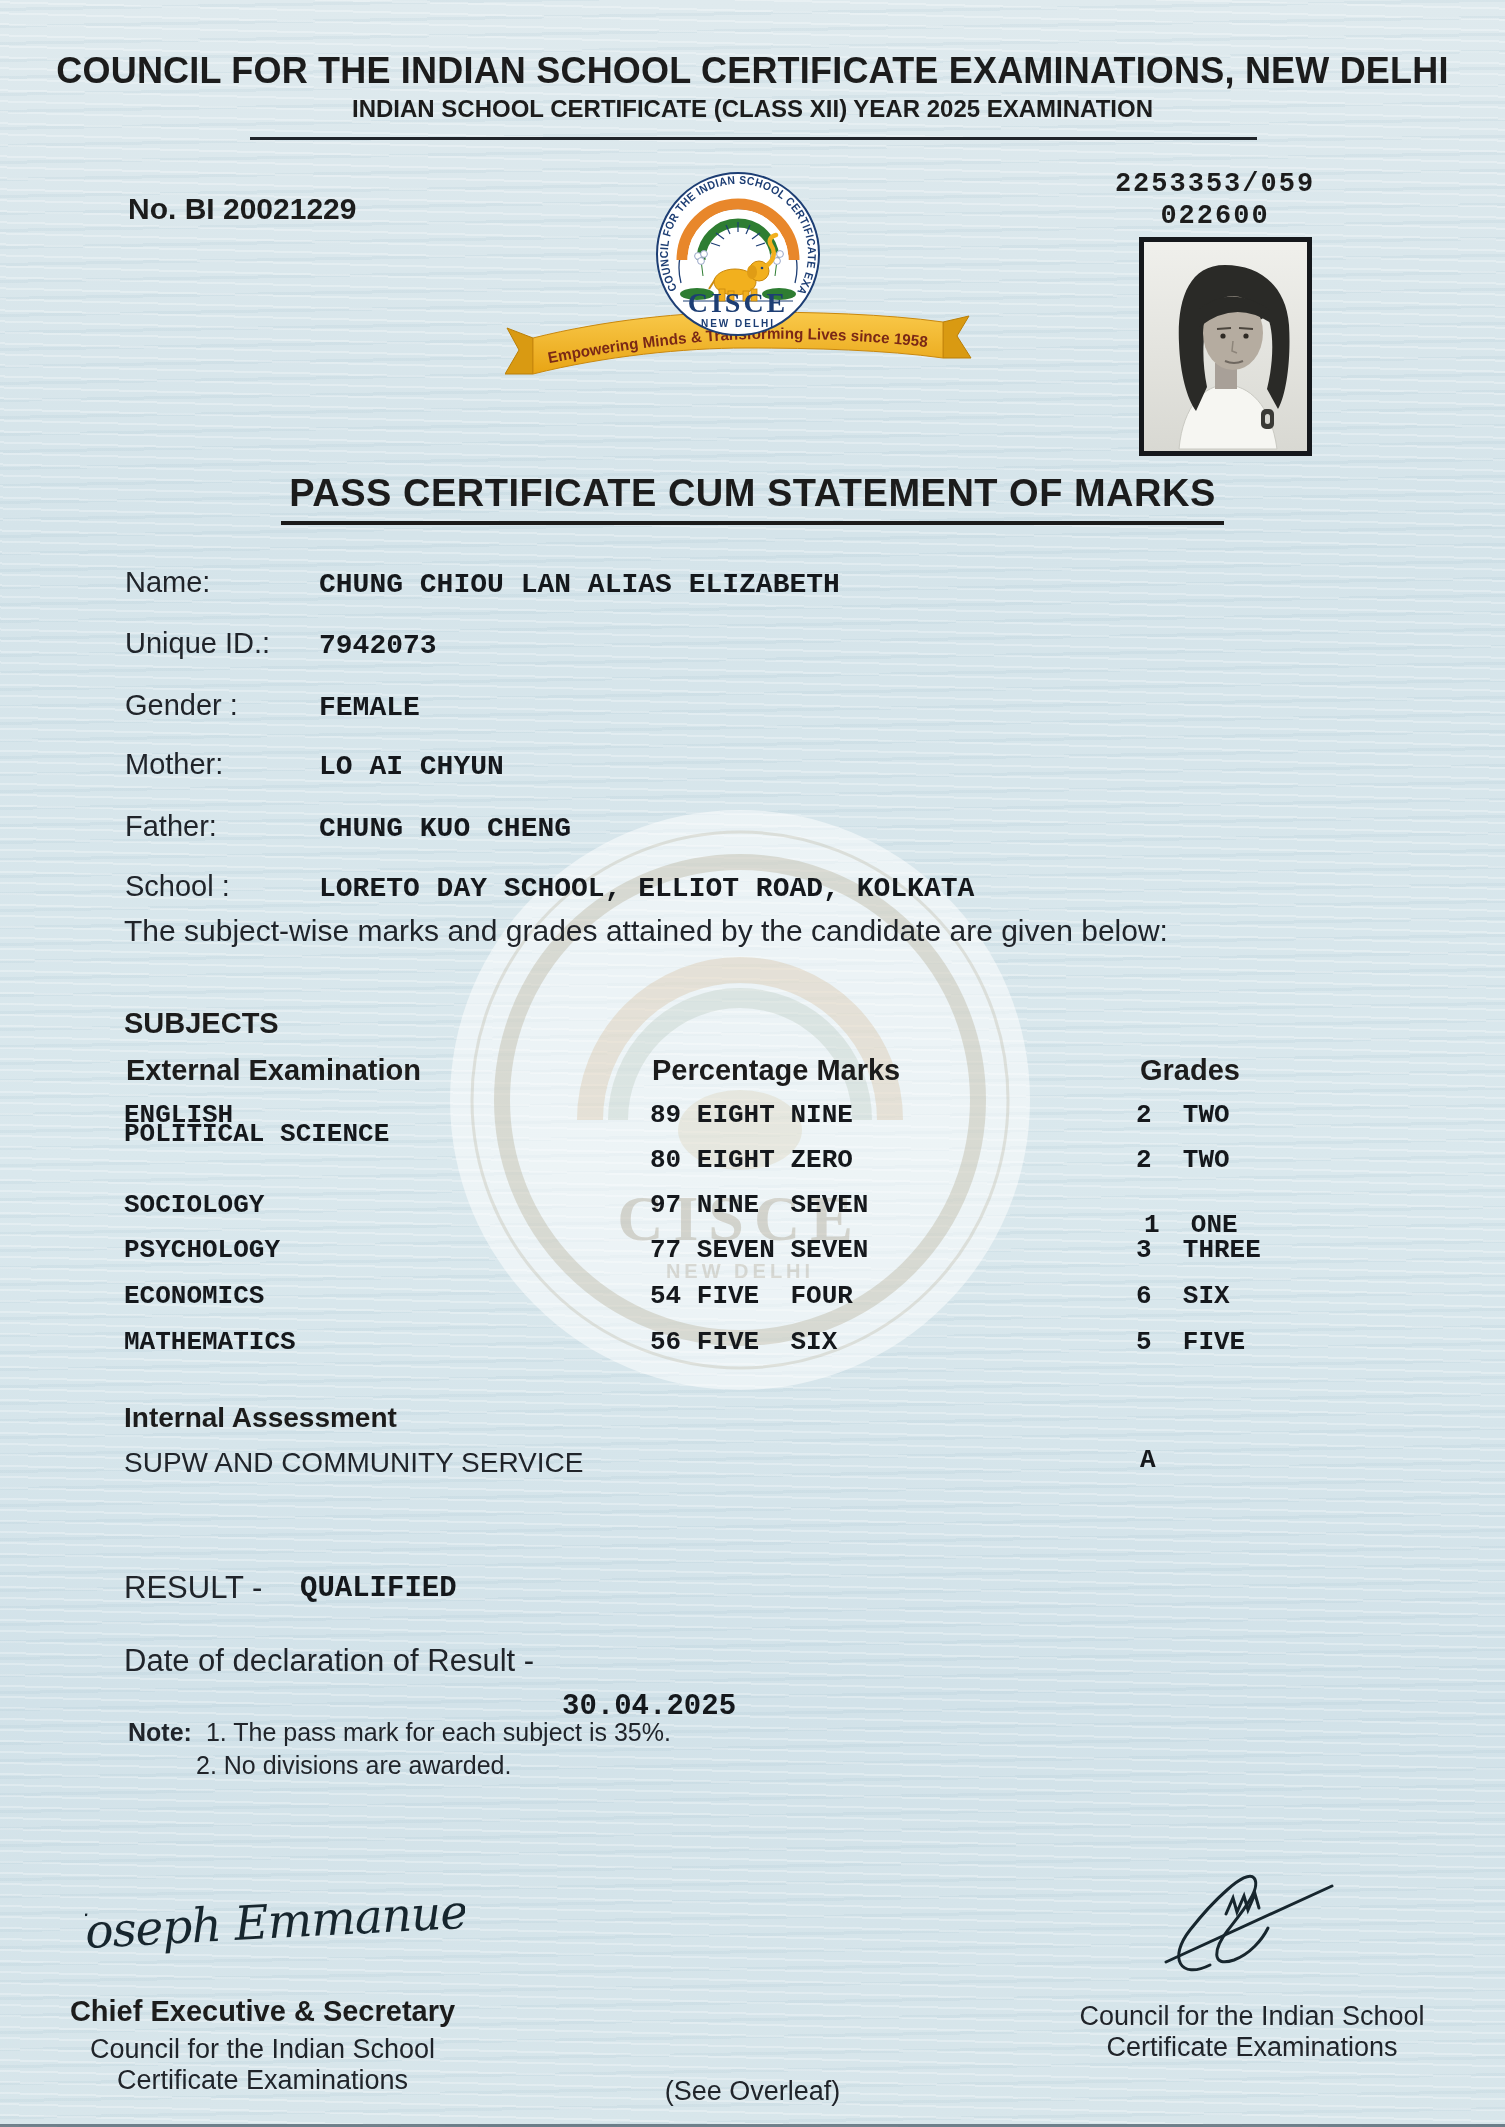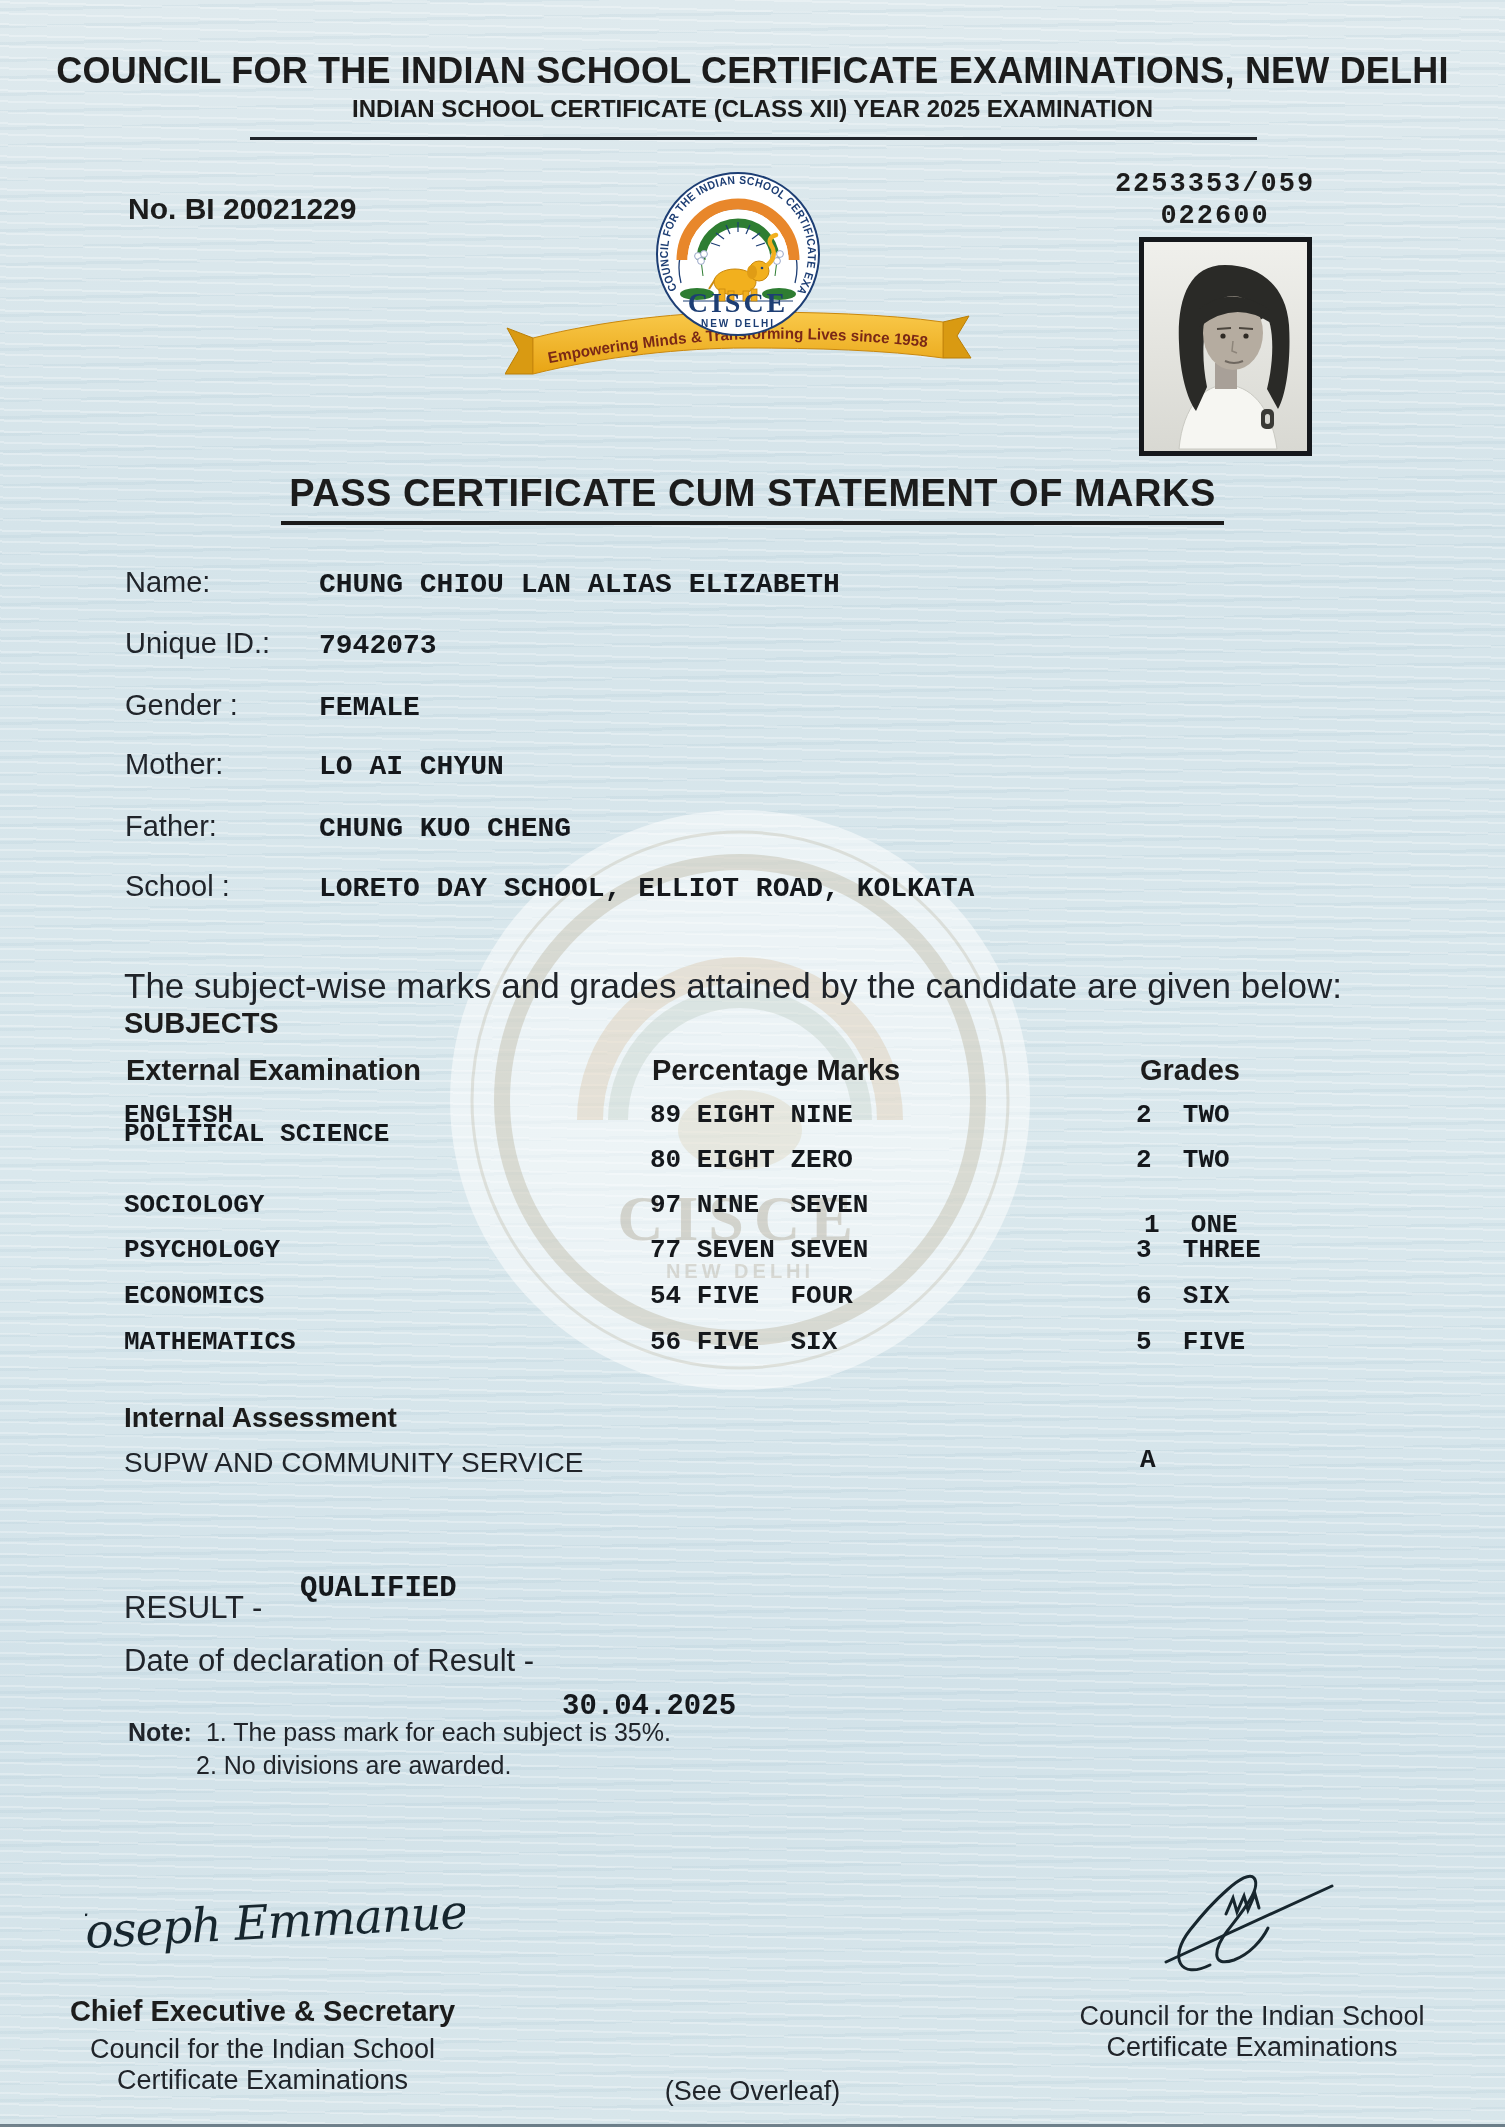--- a/index.html
+++ b/index.html
@@ -24,21 +24,21 @@
   .serials{left:1095px;top:168px;width:240px;text-align:center;
            font-family:"Liberation Mono",monospace;font-weight:bold;
            font-size:27px;letter-spacing:2px;line-height:32px;}
   .doc-title{top:472px;}
   .doc-title span{display:inline-block;font-size:38px;font-weight:bold;letter-spacing:.5px;
                   border-bottom:4px solid #1b1b1b;padding:0 8px 6px 8px;}
   .frow{left:125px;white-space:nowrap;}
   .flabel{display:inline-block;width:194px;font-size:29px;color:#20242a;}
   .mono{font-family:"Liberation Mono",monospace;font-weight:bold;white-space:pre;color:#15181c;}
   .fval{font-size:28px;}
-  .intro{left:124px;top:966px;font-size:35px;color:#20242a;text-align:center;}
+  .intro{left:124px;top:914px;font-size:30px;color:#20242a;text-align:center;}
   .sec-title{left:124px;top:1007px;font-size:29px;font-weight:bold;}
   .colhdr{font-size:29px;font-weight:bold;top:1054px;}
   .mrow{font-size:26px;}
   .itl{left:124px;top:1402px;font-size:28px;font-weight:bold;}
   .isub{left:124px;top:1447px;font-size:28px;color:#20242a;}
   .igrade{left:1140px;top:1445px;font-size:26px;}
   .rlabel{font-size:31px;color:#20242a;}
   .note-l1{left:128px;top:1718px;font-size:25px;color:#20242a;}
   .note-label{font-weight:bold;margin-right:14px;}
   .note-l2{left:196px;top:1751px;font-size:25px;color:#20242a;}
@@ -226,21 +226,21 @@
 
     <div class="abs mono mrow" style="left:124px;top:1327px;">MATHEMATICS</div>
     <div class="abs mono mrow" style="left:650px;top:1327px;">56 FIVE  SIX</div>
     <div class="abs mono mrow" style="left:1136px;top:1327px;">5  FIVE</div>
   </div>
 
   <div class="abs itl">Internal Assessment</div>
   <div class="abs isub">SUPW AND COMMUNITY SERVICE</div>
   <div class="abs mono igrade">A</div>
 
-  <div class="abs rlabel" style="left:124px;top:1570px;margin-top:20px;">RESULT -</div>
+  <div class="abs rlabel" style="left:124px;top:1570px;">RESULT -</div>
   <div class="abs mono" style="left:300px;top:1572px;font-size:29px;">QUALIFIED</div>
   <div class="abs rlabel" style="left:124px;top:1643px;">Date of declaration of Result -</div>
   <div class="abs mono" style="left:562px;top:1646px;font-size:29px;margin-top:44px;">30.04.2025</div>
 
   <div class="abs note-l1">
     <span class="note-label">Note:</span><span>1. The pass mark for each subject is 35%.</span>
   </div>
   <div class="abs note-l2">2. No divisions are awarded.</div>
 
   <svg class="abs" style="left:85px;top:1858px;" width="380" height="125" viewBox="0 0 380 125">

